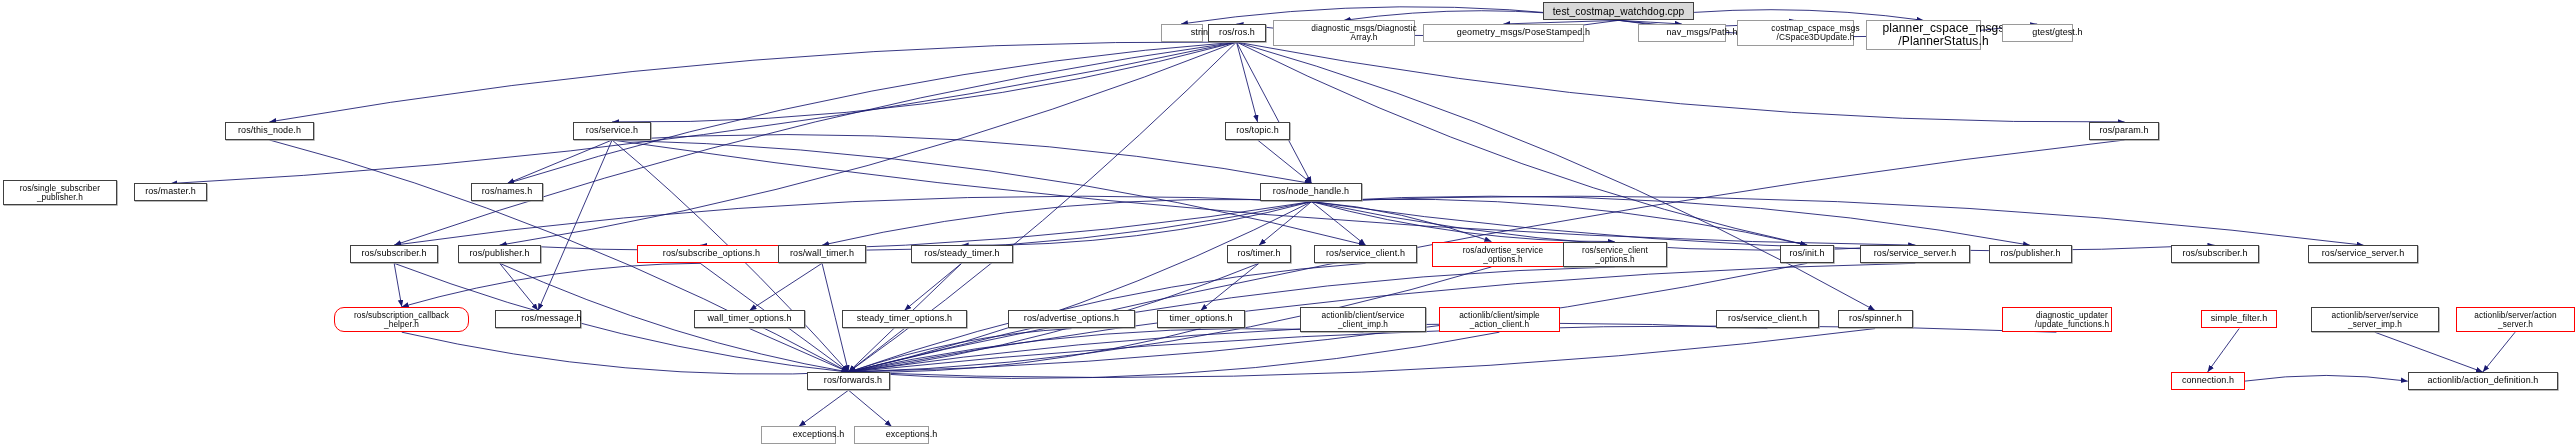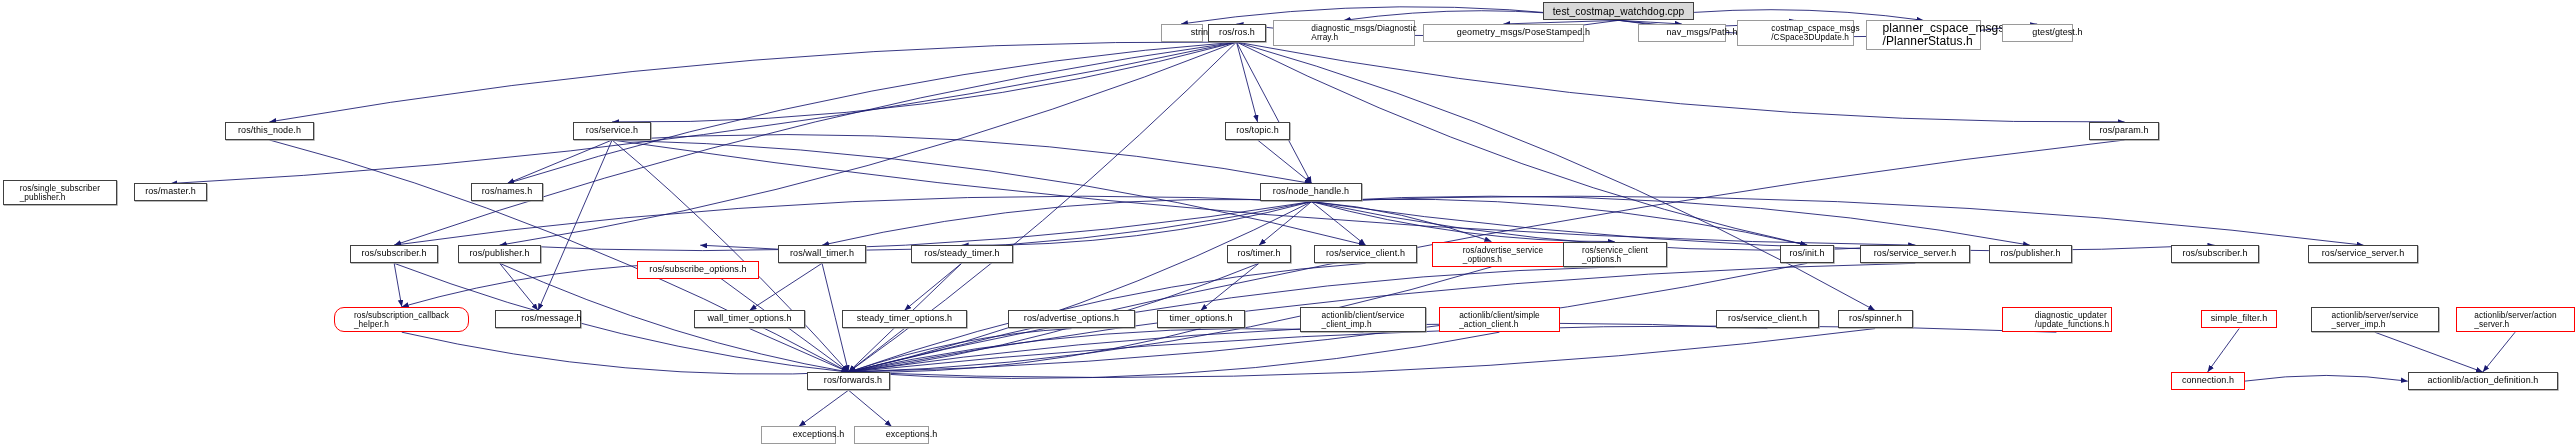--- a/index.html
+++ b/index.html
@@ -1,20 +1,20 @@
 <!DOCTYPE html>
 <html style="font-size:11.6px"><head>
 <meta charset="utf-8">
 <style>
   html,body{margin:0;padding:0;background:#ffffff;}
   #canvas{position:relative;width:2576px;height:449px;background:#ffffff;
           font-family:"Liberation Sans","DejaVu Sans",sans-serif;overflow:hidden;}
   #edges{position:absolute;left:0;top:0;width:2576px;height:449px;}
   .node{position:absolute;box-sizing:border-box;display:flex;align-items:center;
-        justify-content:center;background:#ffffff;
+        justify-content:center;text-align:center;background:#ffffff;
         border:0.7px solid #808080;color:#000000;line-height:1.08;
         letter-spacing:0.1px;white-space:pre-line;}
   .node.root{border:1.5px solid #404040;background:#d9d9d9;font-weight:normal;}
   .node.solid{border:0.7px solid #404040;box-shadow:0.7px 0.7px 0 0 #9a9a9a;}
   .node.red{border:0.7px solid #ff0000;}
   .node.plain{border:0.7px solid #9a9a9a;padding-left:40px;}
 </style>
 </head>
 <body>
 
@@ -120,21 +120,21 @@
       <div class="node solid" style="left: 573px; top: 122px; width: 78px; height: 18px; font-size: 9px;">ros/service.h</div>
       <div class="node solid" style="left: 1225px; top: 122px; width: 65px; height: 18px; font-size: 9px;">ros/topic.h</div>
       <div class="node solid" style="left: 2089px; top: 122px; width: 70px; height: 18px; font-size: 9px;">ros/param.h</div>
       <div class="node solid" style="left: 2.9px; top: 180px; width: 114px; height: 25.4px; font-size: 8.3px;">ros/single_subscriber
 _publisher.h</div>
       <div class="node solid" style="left: 134px; top: 183px; width: 73px; height: 18px; font-size: 9px;">ros/master.h</div>
       <div class="node solid" style="left: 471px; top: 183px; width: 72px; height: 18px; font-size: 9px;">ros/names.h</div>
       <div class="node solid" style="left: 1260px; top: 183px; width: 102px; height: 18px; font-size: 9px;">ros/node_handle.h</div>
       <div class="node solid" style="left: 350px; top: 245px; width: 88px; height: 18px; font-size: 9px;">ros/subscriber.h</div>
       <div class="node solid" style="left: 458px; top: 245px; width: 83px; height: 18px; font-size: 9px;">ros/publisher.h</div>
-      <div class="node red" style="left: 637px; top: 245px; width: 122px; height: 18px; font-size: 9px; margin-top: 16px;">ros/subscribe_options.h</div>
+      <div class="node red" style="left: 637px; top: 245px; width: 149px; height: 18px; font-size: 9px;">ros/subscribe_options.h</div>
       <div class="node solid" style="left: 778px; top: 245px; width: 88px; height: 18px; font-size: 9px;">ros/wall_timer.h</div>
       <div class="node solid" style="left: 911px; top: 245px; width: 102px; height: 18px; font-size: 9px;">ros/steady_timer.h</div>
       <div class="node solid" style="left: 1227px; top: 245px; width: 64px; height: 18px; font-size: 9px;">ros/timer.h</div>
       <div class="node solid" style="left: 1314px; top: 245px; width: 103px; height: 18px; font-size: 9px;">ros/service_client.h</div>
       <div class="node red" style="left: 1432px; top: 242px; width: 142px; height: 25.4px; font-size: 8.3px;">ros/advertise_service
 _options.h</div>
       <div class="node solid" style="left: 1563px; top: 242px; width: 104px; height: 25.4px; font-size: 8.3px;">ros/service_client
 _options.h</div>
       <div class="node solid" style="left: 1780px; top: 245px; width: 54px; height: 18px; font-size: 9px;">ros/init.h</div>
       <div class="node solid" style="left: 1860px; top: 245px; width: 110px; height: 18px; font-size: 9px;">ros/service_server.h</div>

